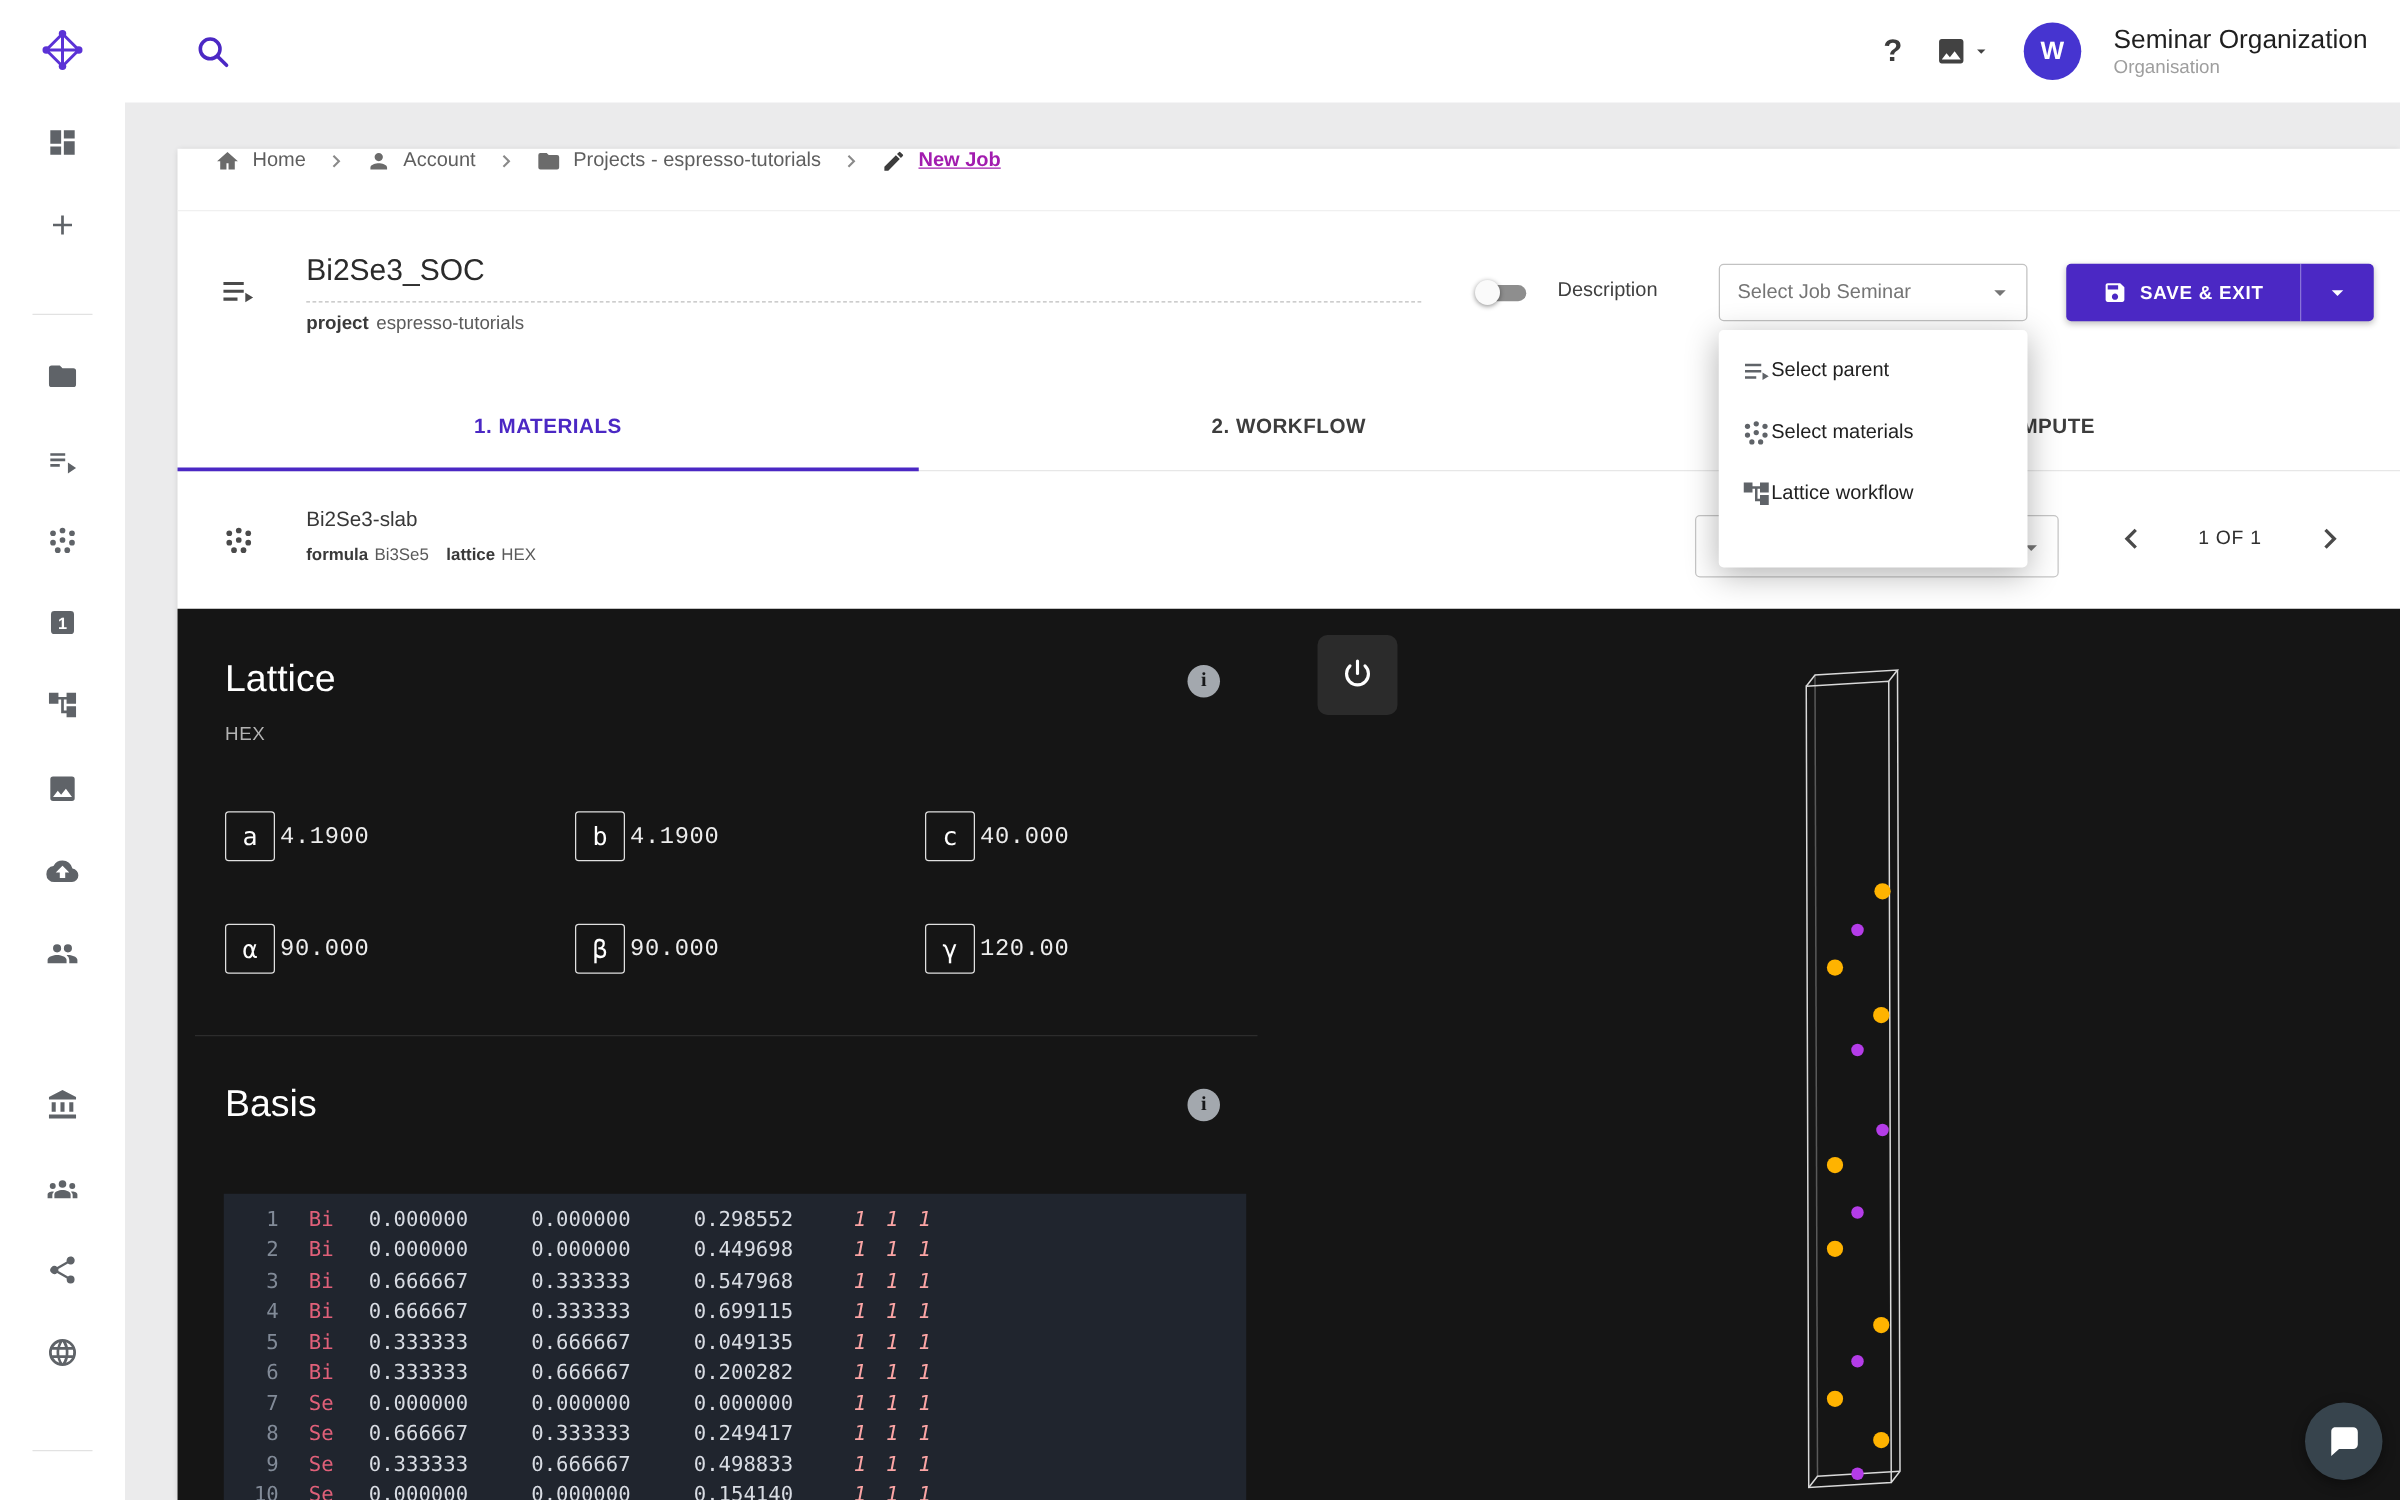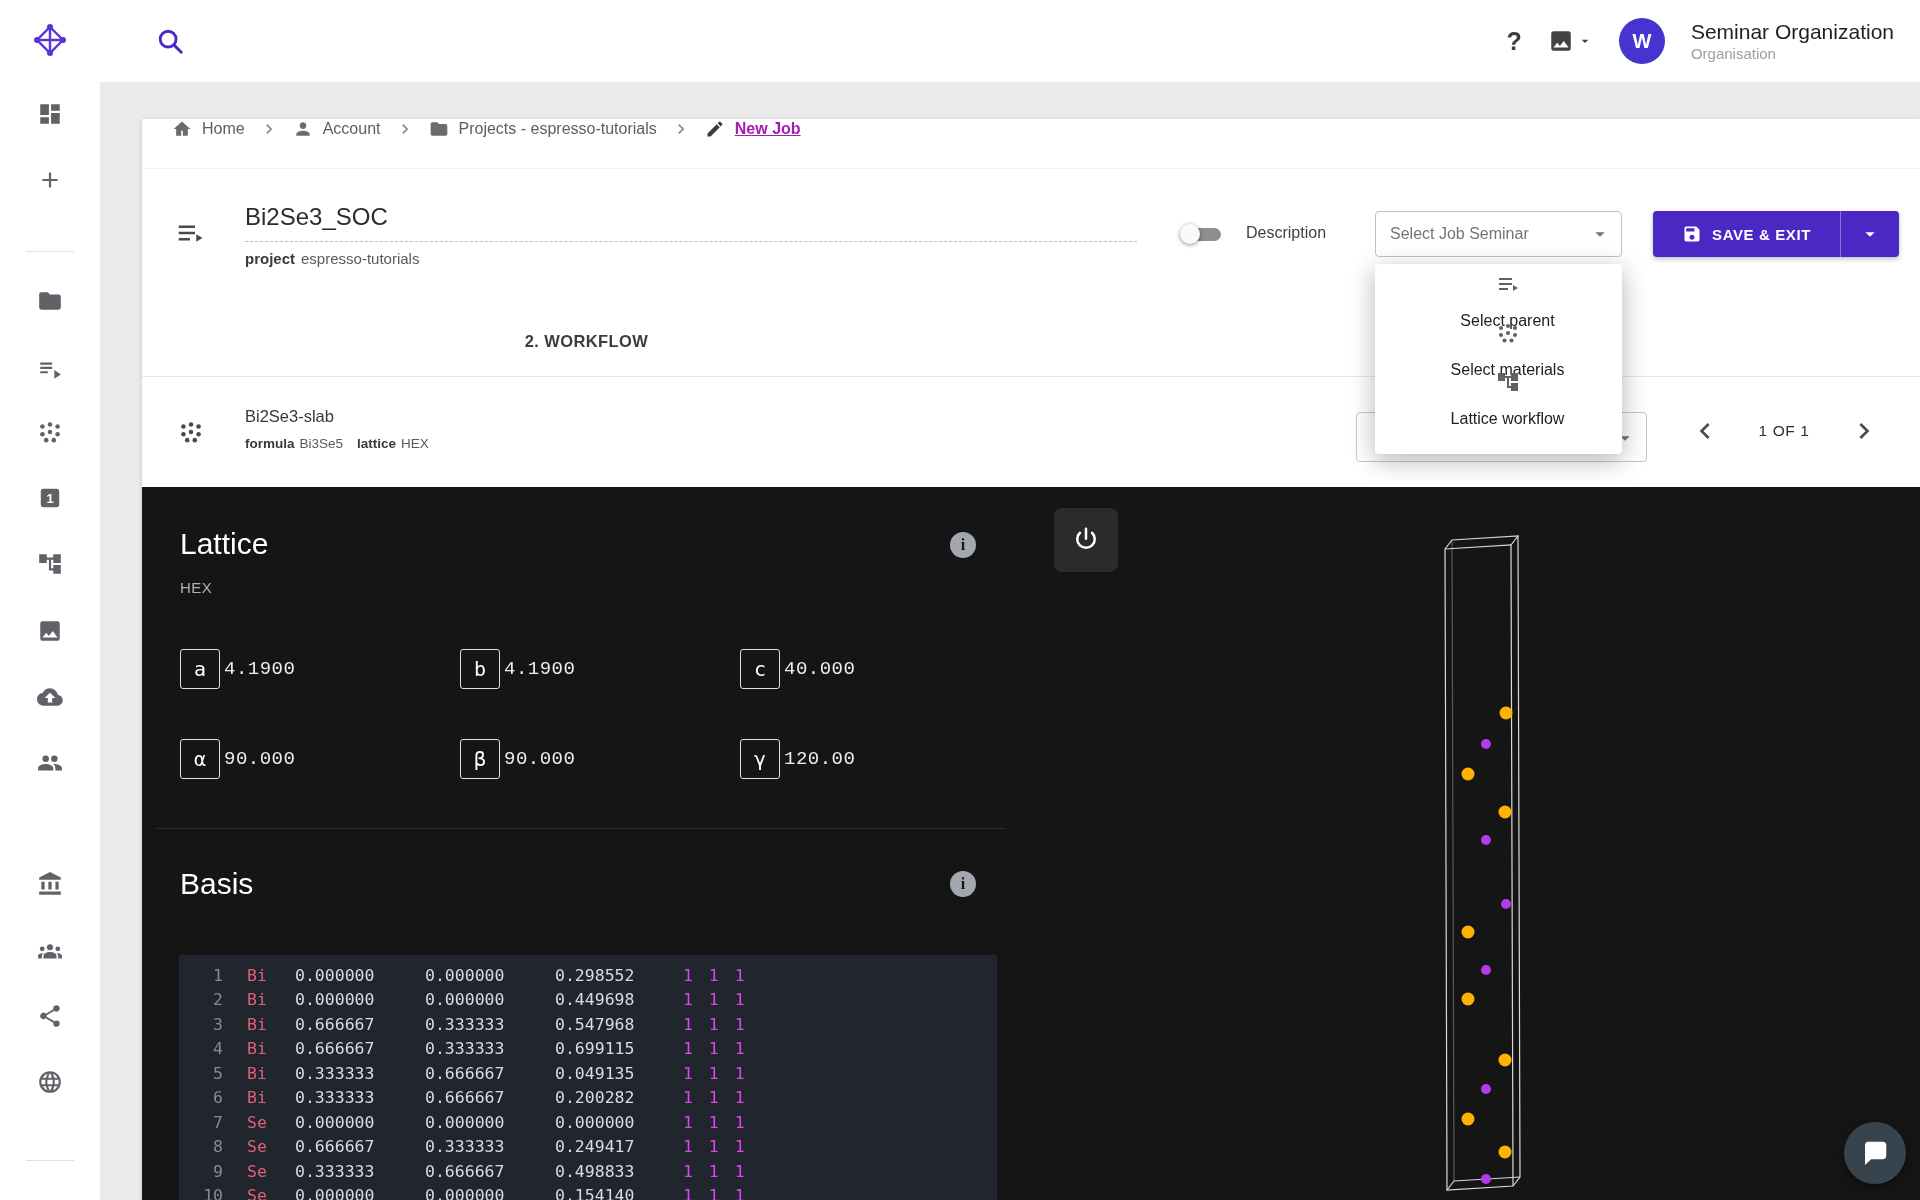--- a/index.html
+++ b/index.html
@@ -62,21 +62,21 @@
 
   .hidden-select { position:absolute; left:1214px; top:293px; width:291px; height:50px; border:1px solid #c6c6c6; border-radius:4px; background:#fff; z-index:10; cursor:pointer; }
   .hidden-select .caret { position:absolute; right:10px; top:14px; }
 
   .pag-prev { position:absolute; left:1547px; top:296px; width:32px; height:32px; cursor:pointer; }
   .pag-label { position:absolute; left:1592px; top:303px; width:100px; text-align:center; font-size:15.5px; letter-spacing:.6px; color:#2f2f2f; }
   .pag-next { position:absolute; left:1706px; top:296px; width:32px; height:32px; cursor:pointer; }
 
   
   .actions-menu { position:absolute; left:1233px; top:145px; width:247px; height:190px; background:#fff; border-radius:4px; box-shadow:0 6px 26px rgba(0,0,0,.3); z-index:30; padding-top:8px; }
-  .menu-item { height:49px; display:flex; align-items:center; padding-left:18px; gap:16px; font-size:16px; color:#212121; cursor:pointer;flex-direction:column; }
+  .menu-item { height:49px; display:flex; align-items:center; padding-left:18px; font-size:16px; color:#212121; cursor:pointer; }
 
   
   .dark { position:absolute; left:0; top:368px; right:0; bottom:0; background:#151515; overflow:hidden; }
   .scene { position:absolute; left:0; top:0; width:1778px; height:713px; }
   .power-btn { position:absolute; left:912px; top:21px; width:64px; height:64px; background:#2b2b2b; border-radius:8px; display:flex; align-items:center; justify-content:center; cursor:pointer; }
 
   .sec-title { position:absolute; left:38px; font-size:30px; font-weight:500; color:#fff; }
   .lat-title { top:40px; }
   .lat-hex { position:absolute; left:38px; top:92px; font-size:15px; letter-spacing:.5px; color:#b3b3b3; }
   .info-ic { position:absolute; width:26px; height:26px; border-radius:50%; background:#a3a8ae; color:#17181a; display:flex; align-items:center; justify-content:center; font-size:16px; font-weight:bold; font-family:"Liberation Serif",serif; cursor:pointer; }
@@ -90,21 +90,21 @@
 
   .hr1 { position:absolute; left:14px; top:341px; width:850px; border-top:1px solid #2c2c2c; }
   .bas-title { top:380px; }
 
   .editor { position:absolute; left:37px; top:468px; width:818px; bottom:0; background:#20252e; padding:8px 0 0 14px; overflow:hidden; cursor:text; }
   .crow { display:flex; align-items:center; height:24.5px; font-family:"DejaVu Sans Mono",monospace; font-size:16.5px; white-space:pre; }
   .ln { width:30px; text-align:right; color:#828b98; margin-right:24px; }
   .elname { width:48px; color:#e06079; }
   .cc { width:130px; color:#d8dce3; }
   .cz { width:110px; color:#d8dce3; margin-right:18px; }
-  .fl { color:#d946ef; letter-spacing:3px; }
+  .fl { color:#fca5a5; letter-spacing:3px;font-style:italic; }
 
   
   .chat-fab { position:absolute; right:14px; bottom:16px; width:62px; height:62px; border-radius:50%; background:#37444d; display:flex; align-items:center; justify-content:center; z-index:50; cursor:pointer; box-shadow:0 3px 10px rgba(0,0,0,.4); }
 </style>
 </head>
 <body>
 
 <div class="topbar">
   <div class="search-btn">
     <svg width="30" height="30" viewBox="0 0 24 24" fill="none" stroke="#4b28c4" stroke-width="2.3" stroke-linecap="round">
@@ -282,20 +282,21 @@
       <span>SAVE &amp; EXIT</span>
     </div>
     <div class="save-caret">
       <svg width="22" height="22" viewBox="0 0 24 24" fill="#fff">
           <path d="M7 10l5 5 5-5z"></path>
         </svg>
     </div>
   </div>
 
   <div class="tabs" id="tabs">
+      <div class="tab active">1. MATERIALS</div>
       <div class="tab">2. WORKFLOW</div>
       <div class="tab">3. COMPUTE</div>
     </div>
 
   <div class="mat-icon" id="mat-icon"><svg width="26" height="26" viewBox="0 0 24 24" fill="#4a4a4a">
         <circle cx="5" cy="7" r="2.1"></circle>
         <circle cx="12" cy="5" r="2.1"></circle>
         <circle cx="19" cy="7" r="2.1"></circle>
         <circle cx="5" cy="14" r="2.1"></circle>
         <circle cx="12" cy="12" r="2.1"></circle>

